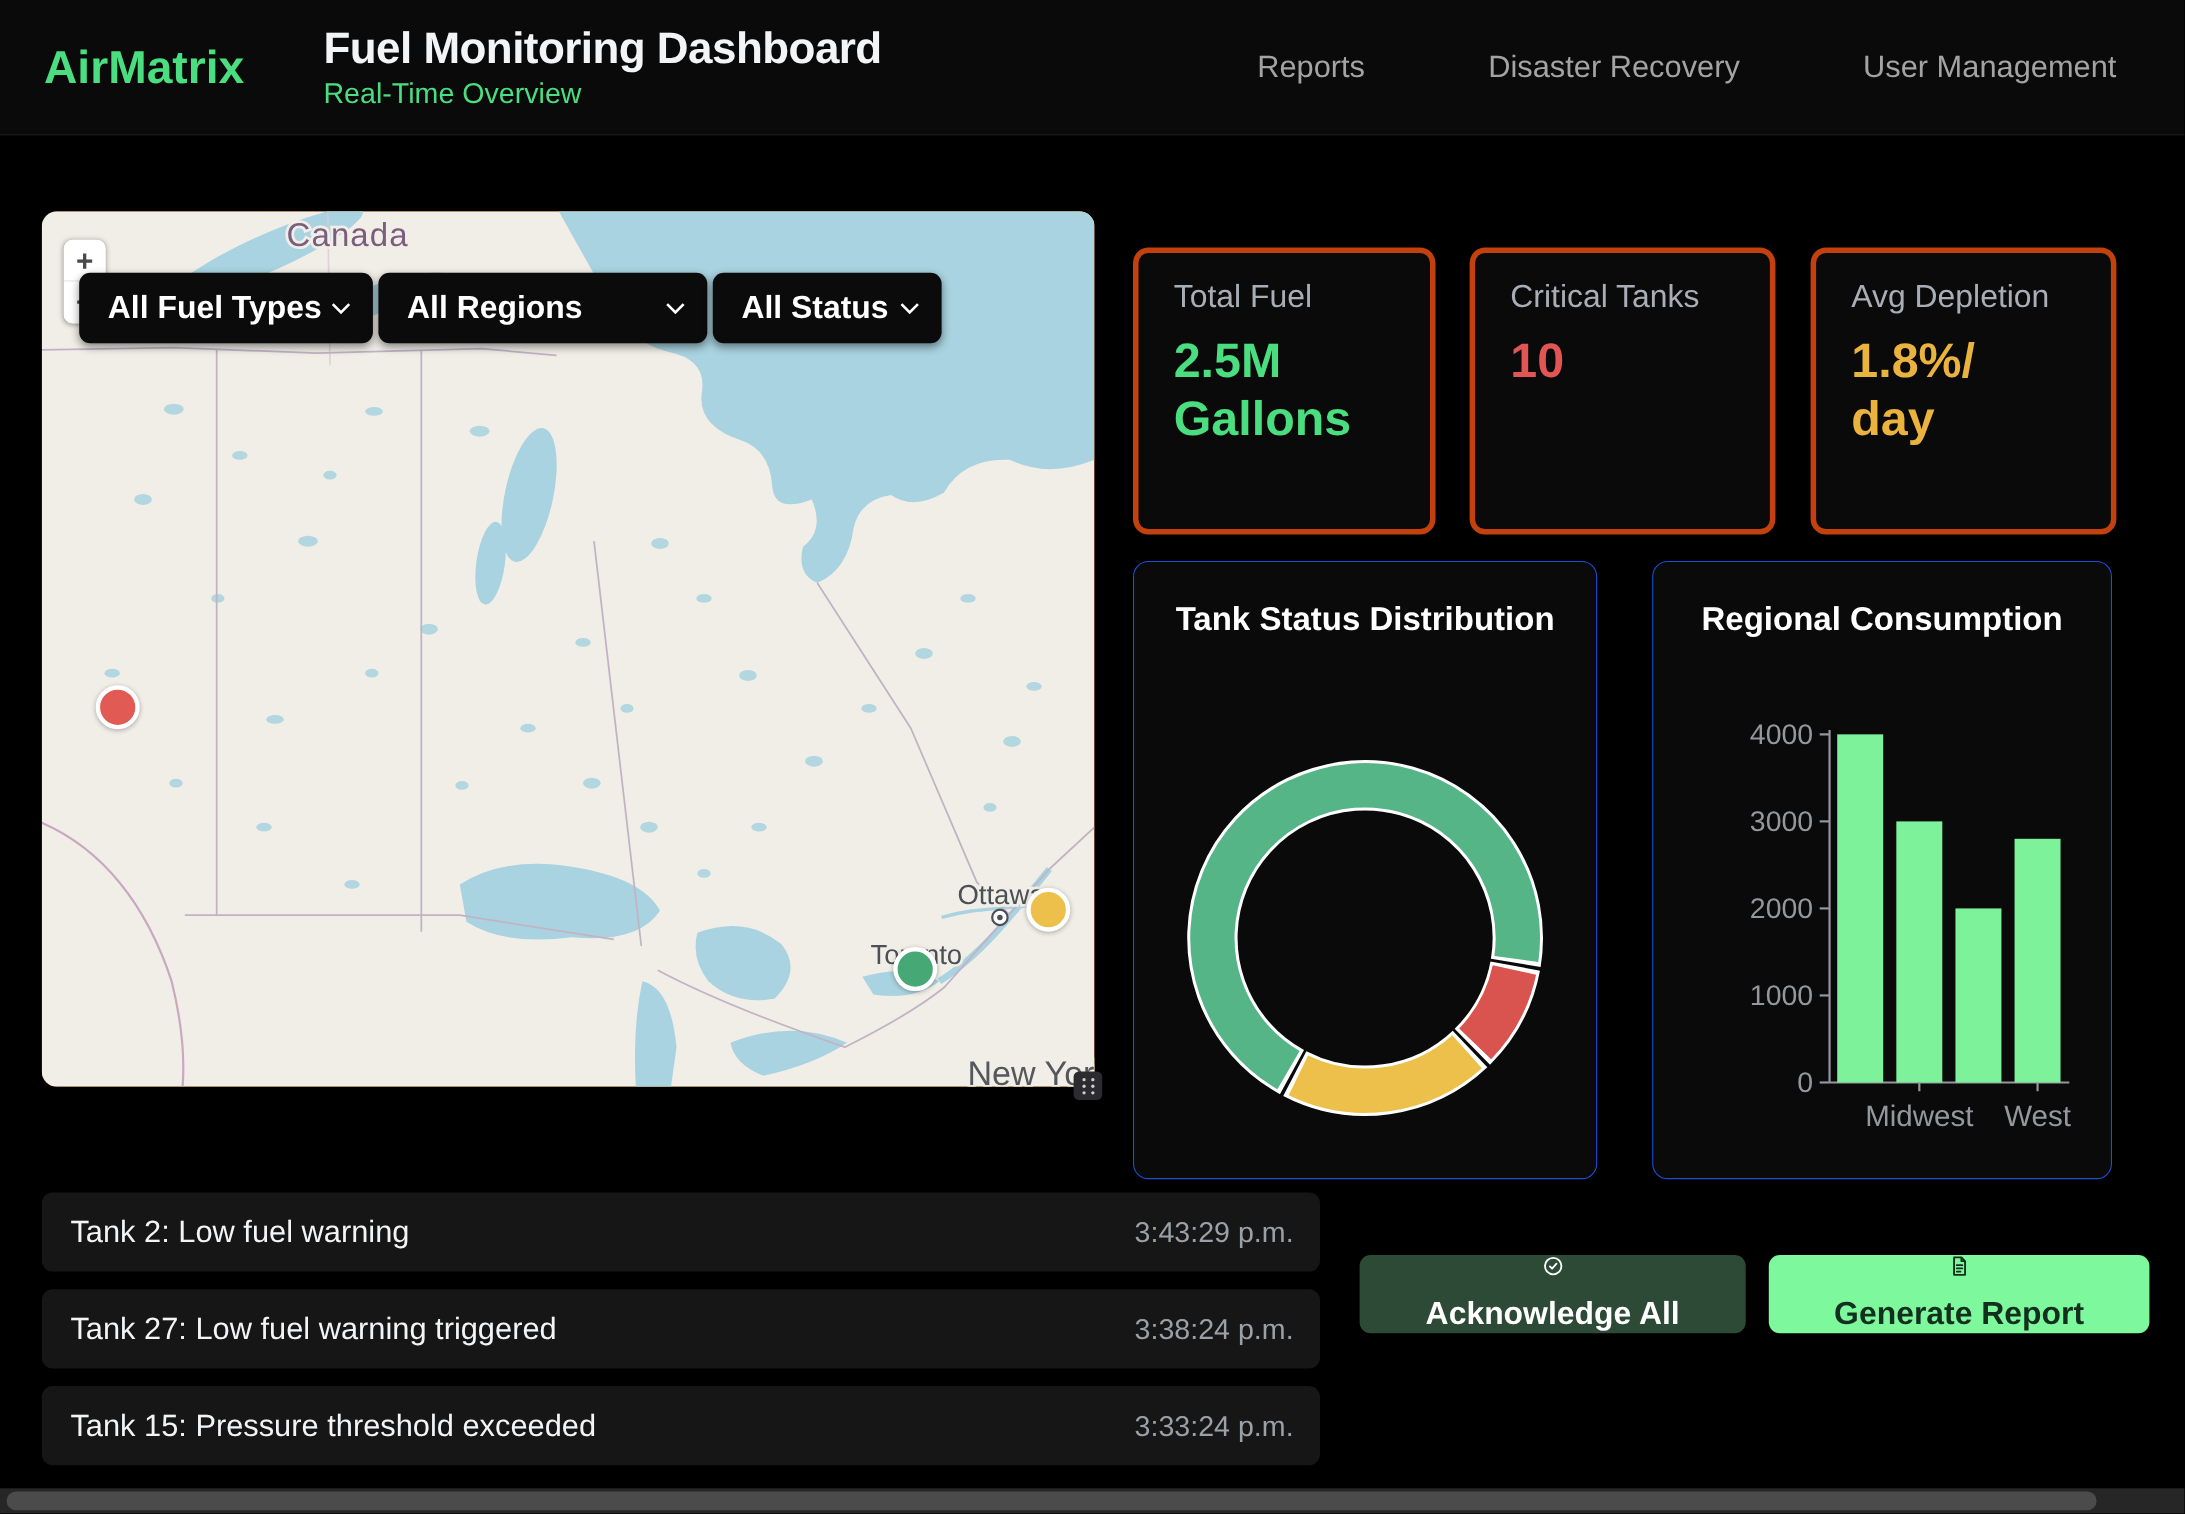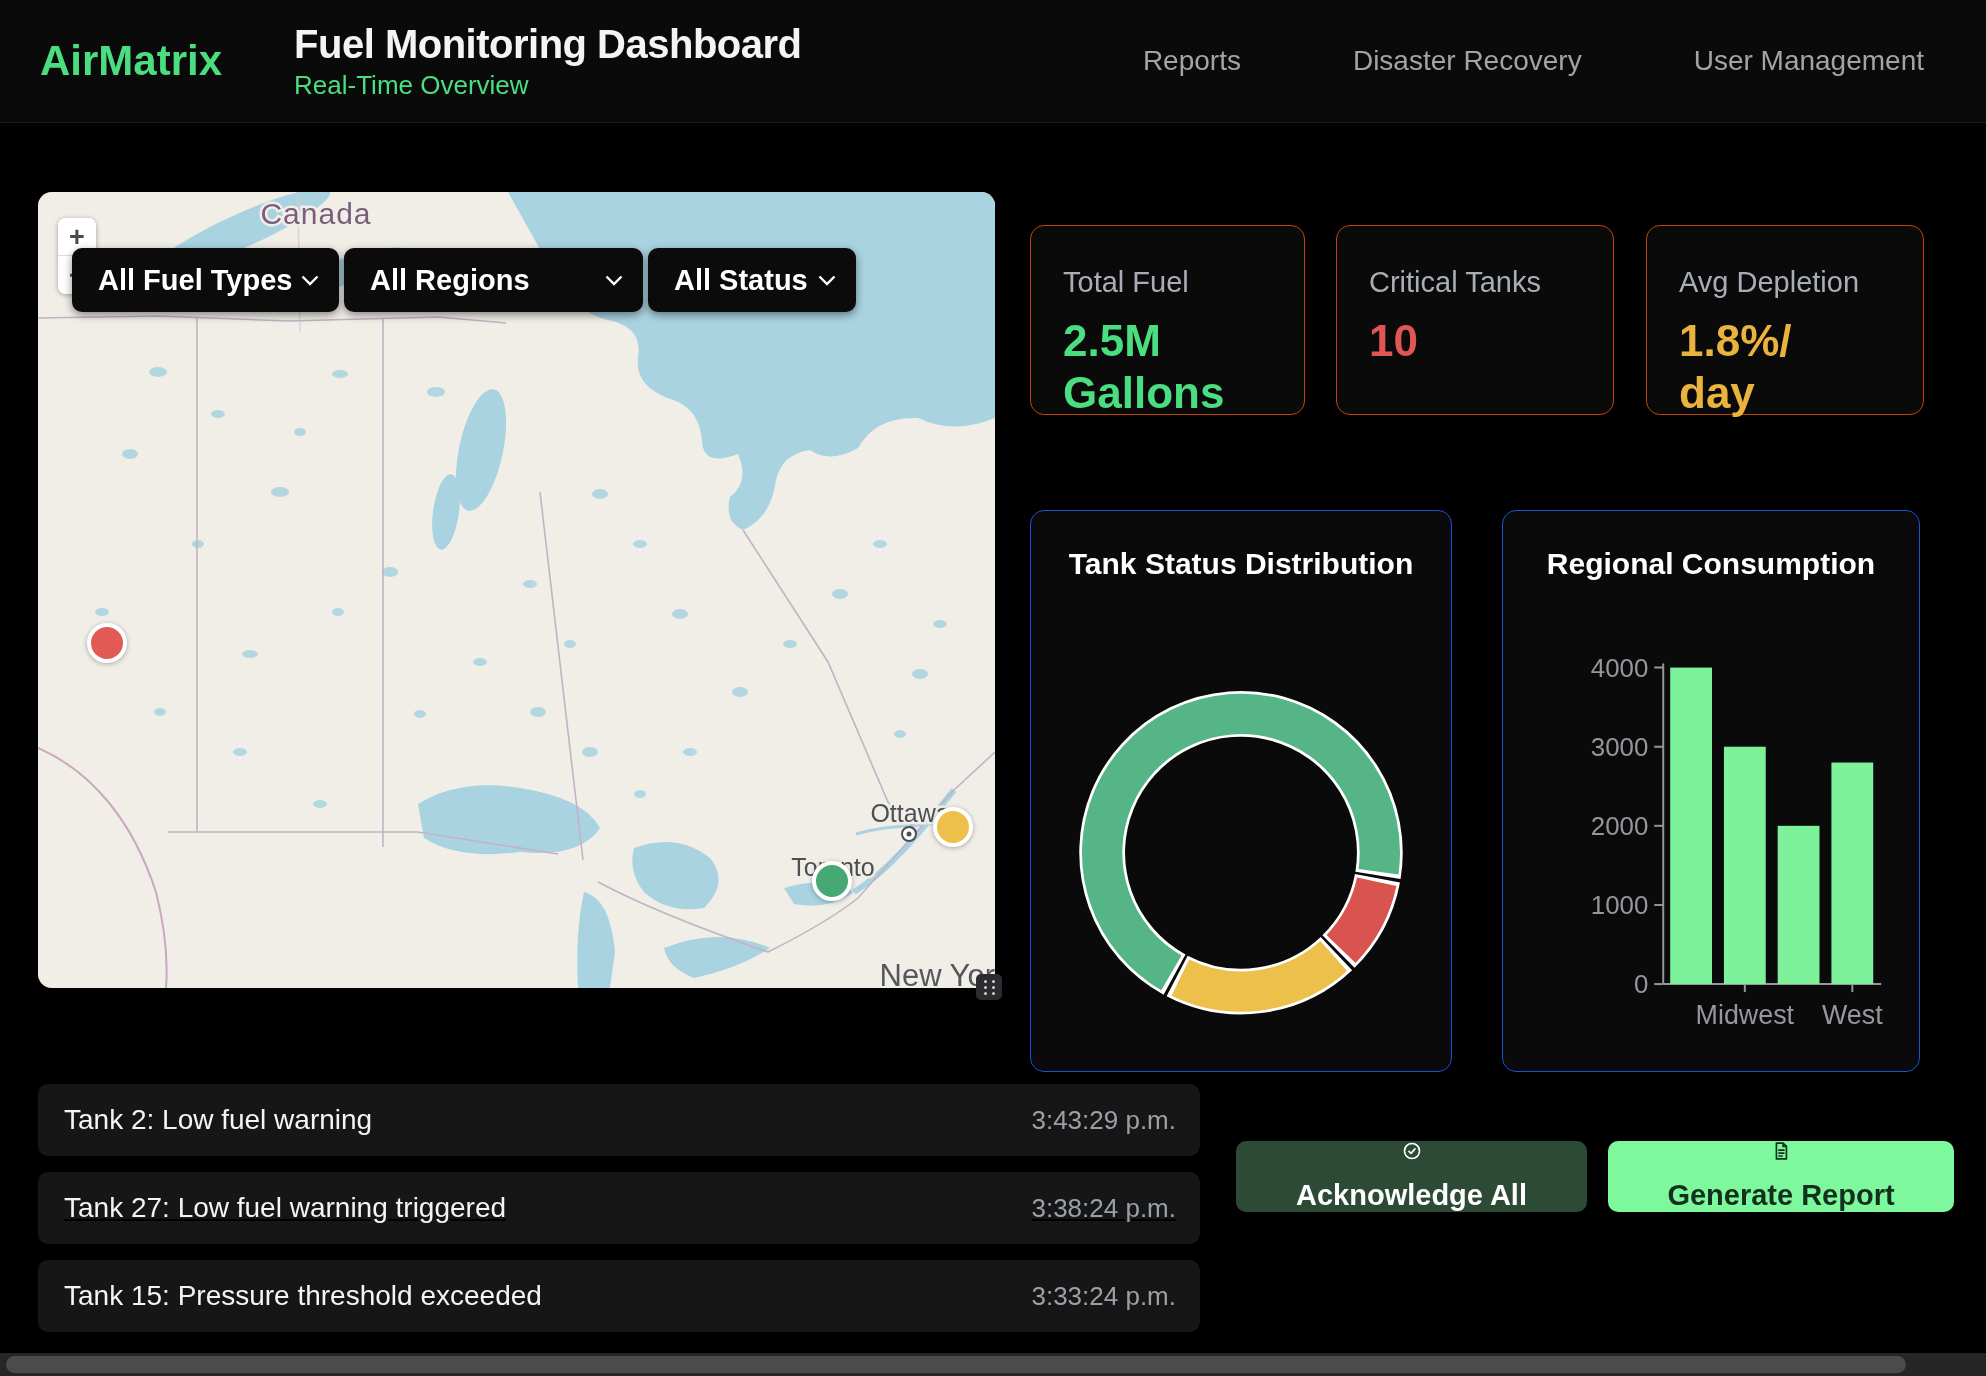--- a/index.html
+++ b/index.html
@@ -36,22 +36,22 @@
   .marker-critical { left:49px;  top:431px; }
   .marker-warning  { left:895px; top:615px; }
   .marker-normal   { left:774px; top:669px; }
   .resize-handle { position:absolute; left:976px; top:974px; width:26px; height:26px;
     background:#2c2c30; border-radius:5px; z-index:3; cursor:nwse-resize;
     display:flex; align-items:center; justify-content:center; }
   .grip { width:11px; height:15px; position:relative; }
   .grip i { position:absolute; width:3px; height:3px; border-radius:50%; background:#cfcfcf; }
 
   
-  .stat-card { position:absolute; top:225px; height:190px; background:#0a0a0a;
-    border:1px solid #c2410c; border-radius:14px; padding:40px 32px; }
+  .stat-card { position:absolute; top:225px; height:261px; background:#0a0a0a;
+    border:5px solid #c2410c; border-radius:14px; padding:24px 32px; }
   .stat-1 { left:1030px; width:275px; }
   .stat-2 { left:1336px; width:278px; }
   .stat-3 { left:1646px; width:278px; }
   .stat-label { font-size:29px; color:#a9aeb6; }
   .stat-value { font-size:44px; font-weight:bold; margin-top:16px; line-height:1.18; max-width:170px; }
 
   
   .panel { position:absolute; top:510px; height:562px; background:#0a0a0a;
     border:1px solid #1d4ed8; border-radius:14px; overflow:hidden;padding-left:36px; }
   .donut-panel { left:1030px; width:422px; }
@@ -62,21 +62,21 @@
 
   
   .alerts-header { position:absolute; left:44px; top:1083px; display:flex;
     align-items:center; }
   .alerts-header h2 { font-size:31px; font-weight:bold; color:#4ade80; }
   .alert-row { position:absolute; left:38px; width:1162px; height:72px; background:#161616;
     border-radius:10px; display:flex; align-items:center; justify-content:space-between;
     padding:0 24px 0 26px; cursor:pointer; }
   .alert-row .msg  { font-size:28px; color:#f3f4f6; }
   .alert-row .time { font-size:26px; color:#9aa0a8; }
-  .row-0 { top:1084px; } .row-1 { top:1172px;text-decoration:underline; } .row-2 { top:1260px; }
+  .row-0 { top:1084px; } .row-1 { top:1172px; } .row-2 { top:1260px; }
 
   .btn { position:absolute; top:1141px; height:71px; border:none; border-radius:10px;
     display:flex; align-items:center; justify-content:center; gap:18px;
     font-family:inherit; font-size:29px; font-weight:bold; cursor:pointer;flex-direction:column; }
   .btn-ack { left:1236px; width:351px; background:#2c4a35; color:#fff; }
   .btn-gen { left:1608px; width:346px; background:#7ef89d; color:#12301d; }
 
   .h-scrollbar { position:absolute; left:0; top:1353px; width:1986px; height:23px;
     background:#262626; }
   .h-scrollbar .thumb { position:absolute; left:6px; top:3px; height:17px; width:1900px;

